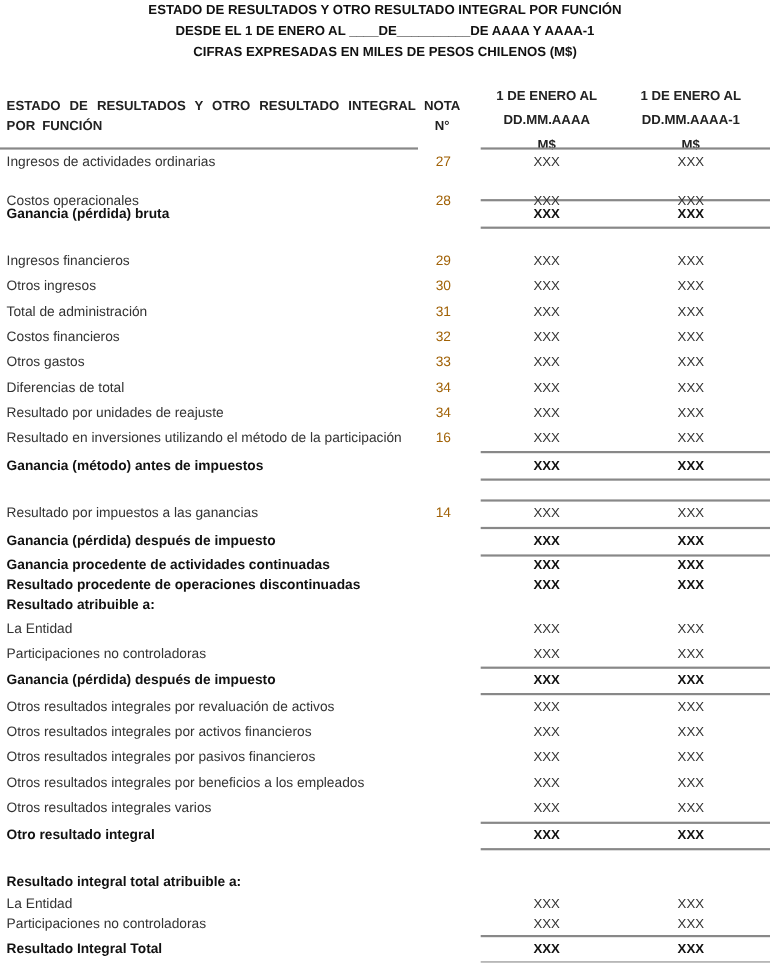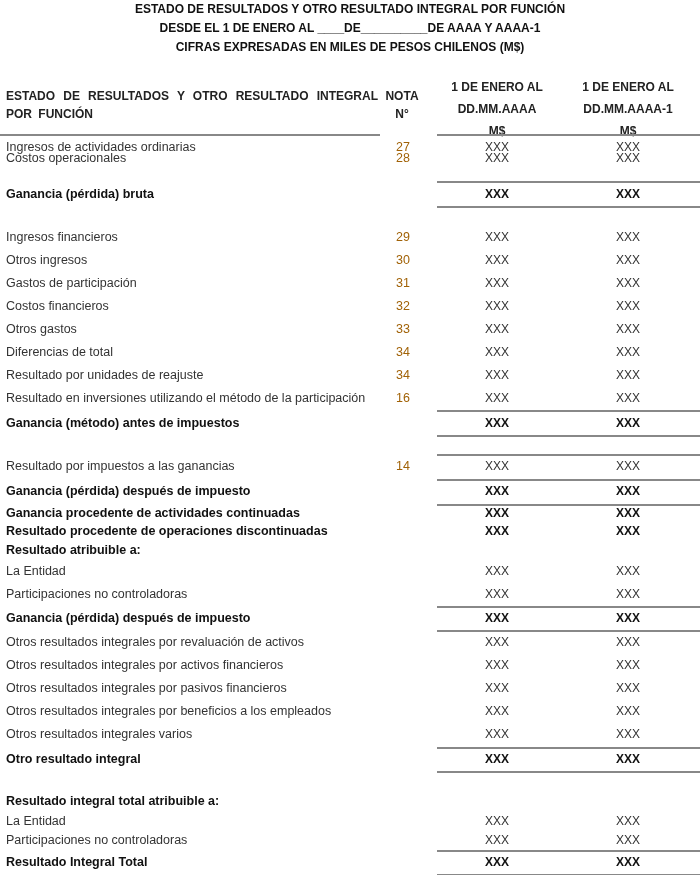--- a/index.html
+++ b/index.html
@@ -67,21 +67,21 @@
 <div class="hline" style="left:437px;top:771px;width:263px;"></div>
 <div class="hline" style="left:437px;top:850px;width:263px;"></div>
 <div class="hline" style="left:437px;top:874px;width:263px;"></div>
 
 <div class="row" style="top:137px;">
   <span class="lbl">Ingresos de actividades ordinarias</span>
   <span class="nota">27</span>
   <span class="v1">XXX</span>
   <span class="v2">XXX</span>
 </div>
-<div class="row" style="top:148px;">
+<div class="row" style="top:172px;">
   <span class="lbl">Costos operacionales</span>
   <span class="nota">28</span>
   <span class="v1">XXX</span>
   <span class="v2">XXX</span>
 </div>
 <div class="row bold" style="top:184px;">
   <span class="lbl">Ganancia (pérdida) bruta</span>
   <span class="nota"></span>
   <span class="v1">XXX</span>
   <span class="v2">XXX</span>
@@ -92,21 +92,21 @@
   <span class="v1">XXX</span>
   <span class="v2">XXX</span>
 </div>
 <div class="row" style="top:250px;">
   <span class="lbl">Otros ingresos</span>
   <span class="nota">30</span>
   <span class="v1">XXX</span>
   <span class="v2">XXX</span>
 </div>
 <div class="row" style="top:273px;">
-  <span class="lbl">Gastos de participación</span>
+  <span class="lbl">Total de administración</span>
   <span class="nota">31</span>
   <span class="v1">XXX</span>
   <span class="v2">XXX</span>
 </div>
 <div class="row" style="top:296px;">
   <span class="lbl">Costos financieros</span>
   <span class="nota">32</span>
   <span class="v1">XXX</span>
   <span class="v2">XXX</span>
 </div>

